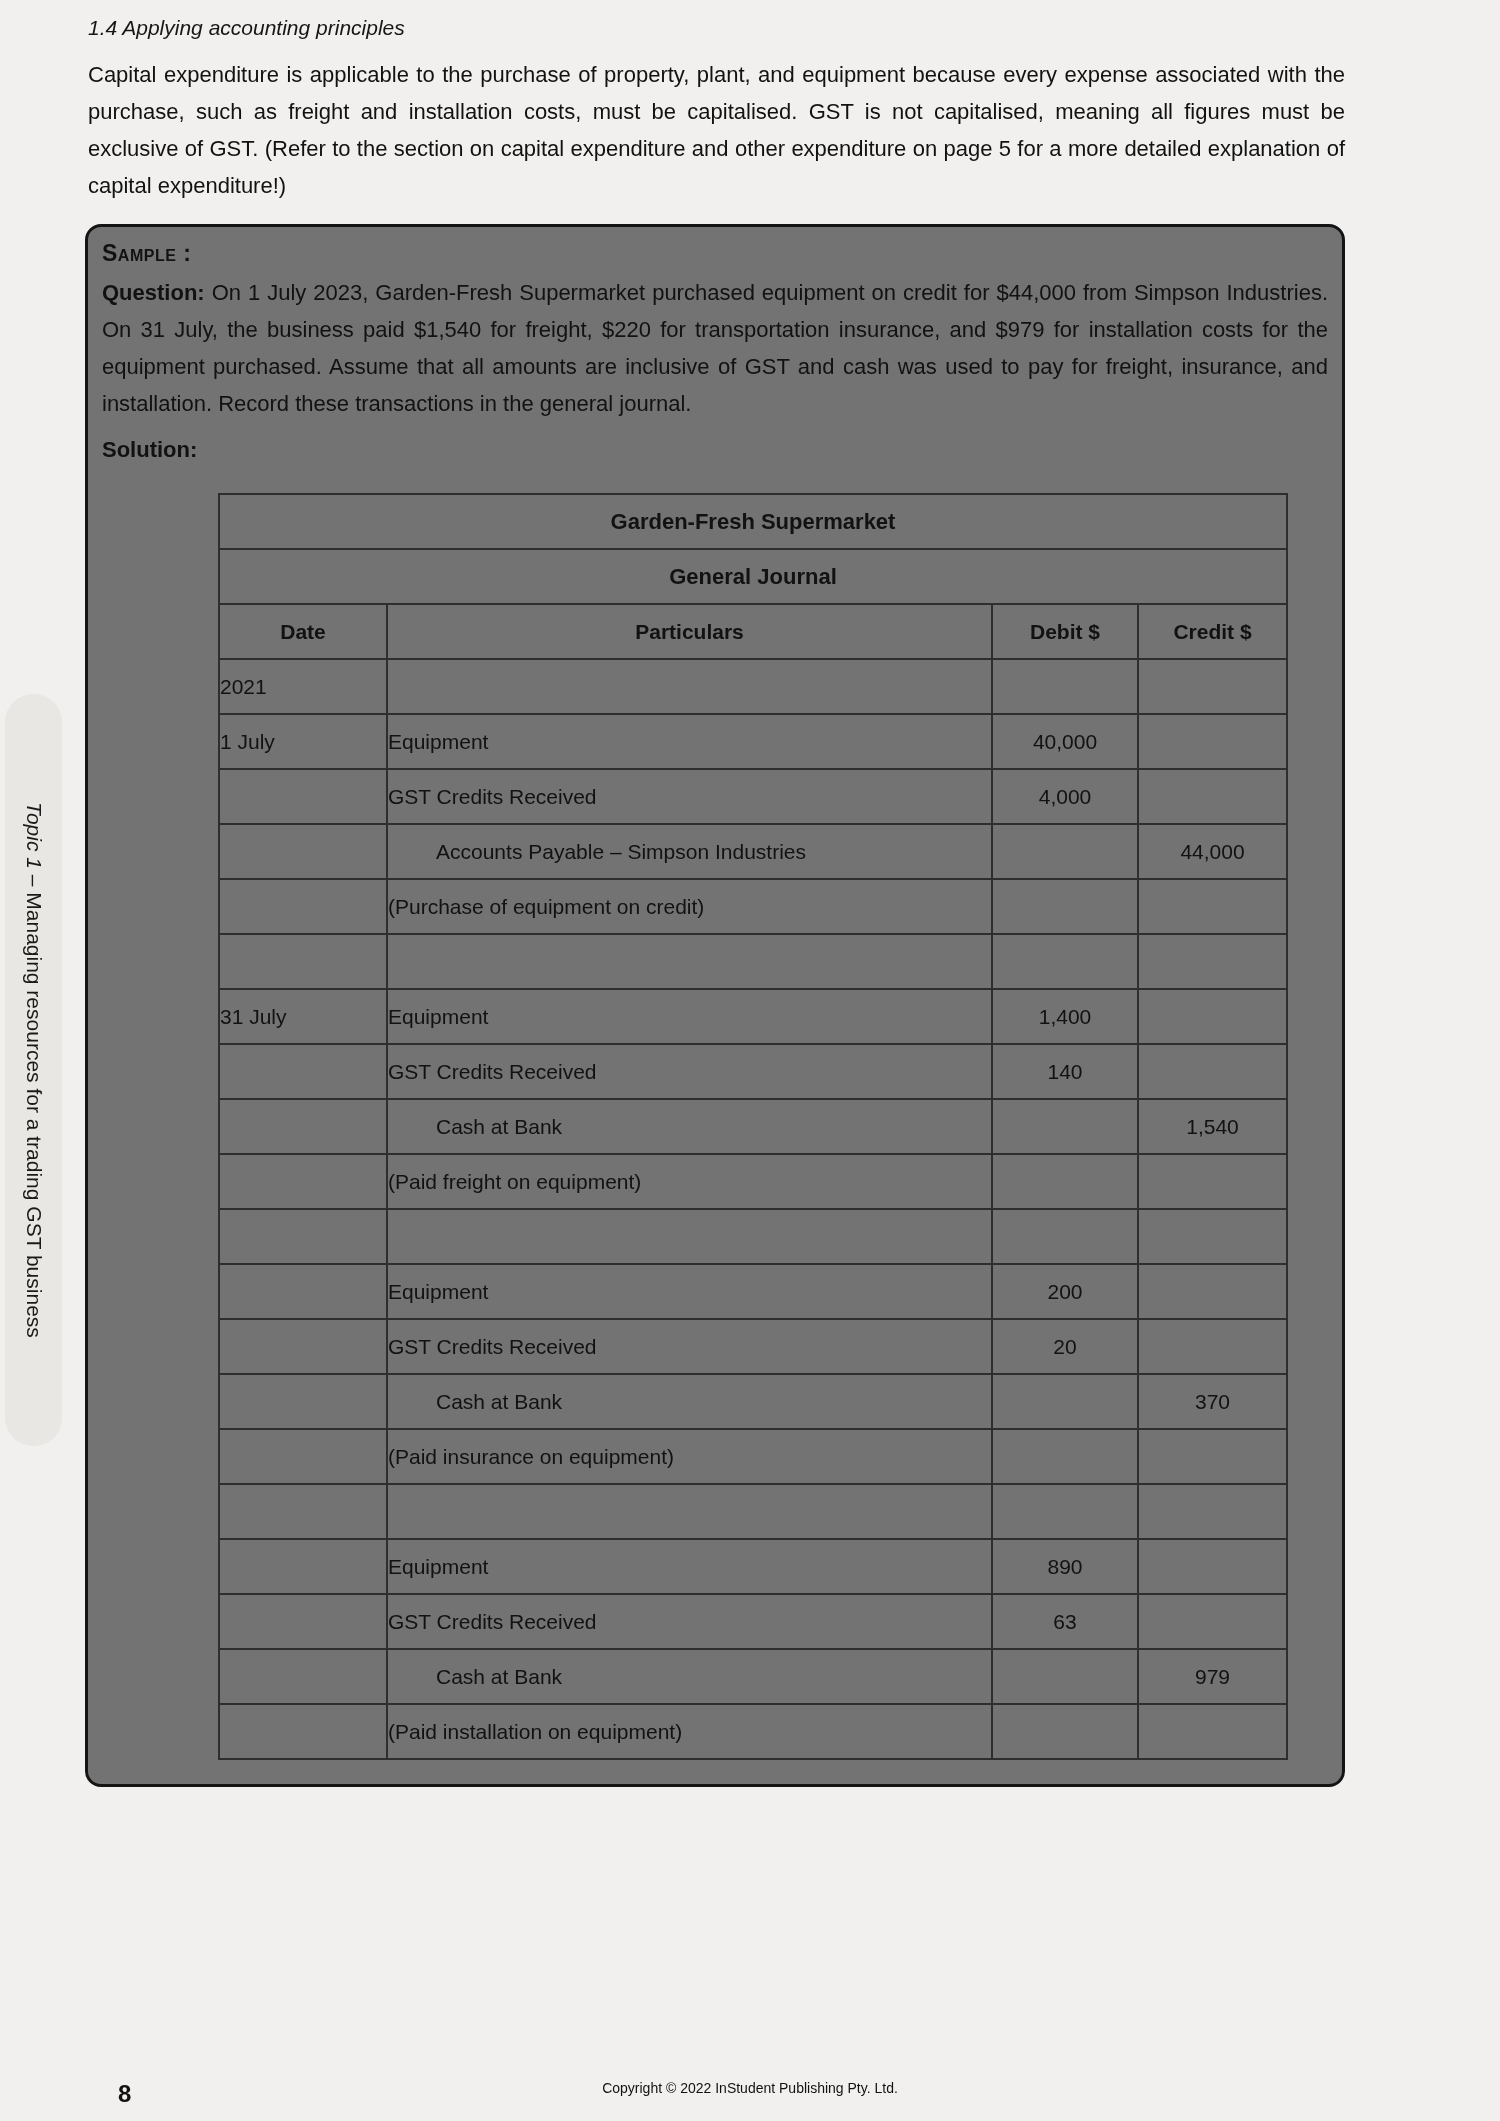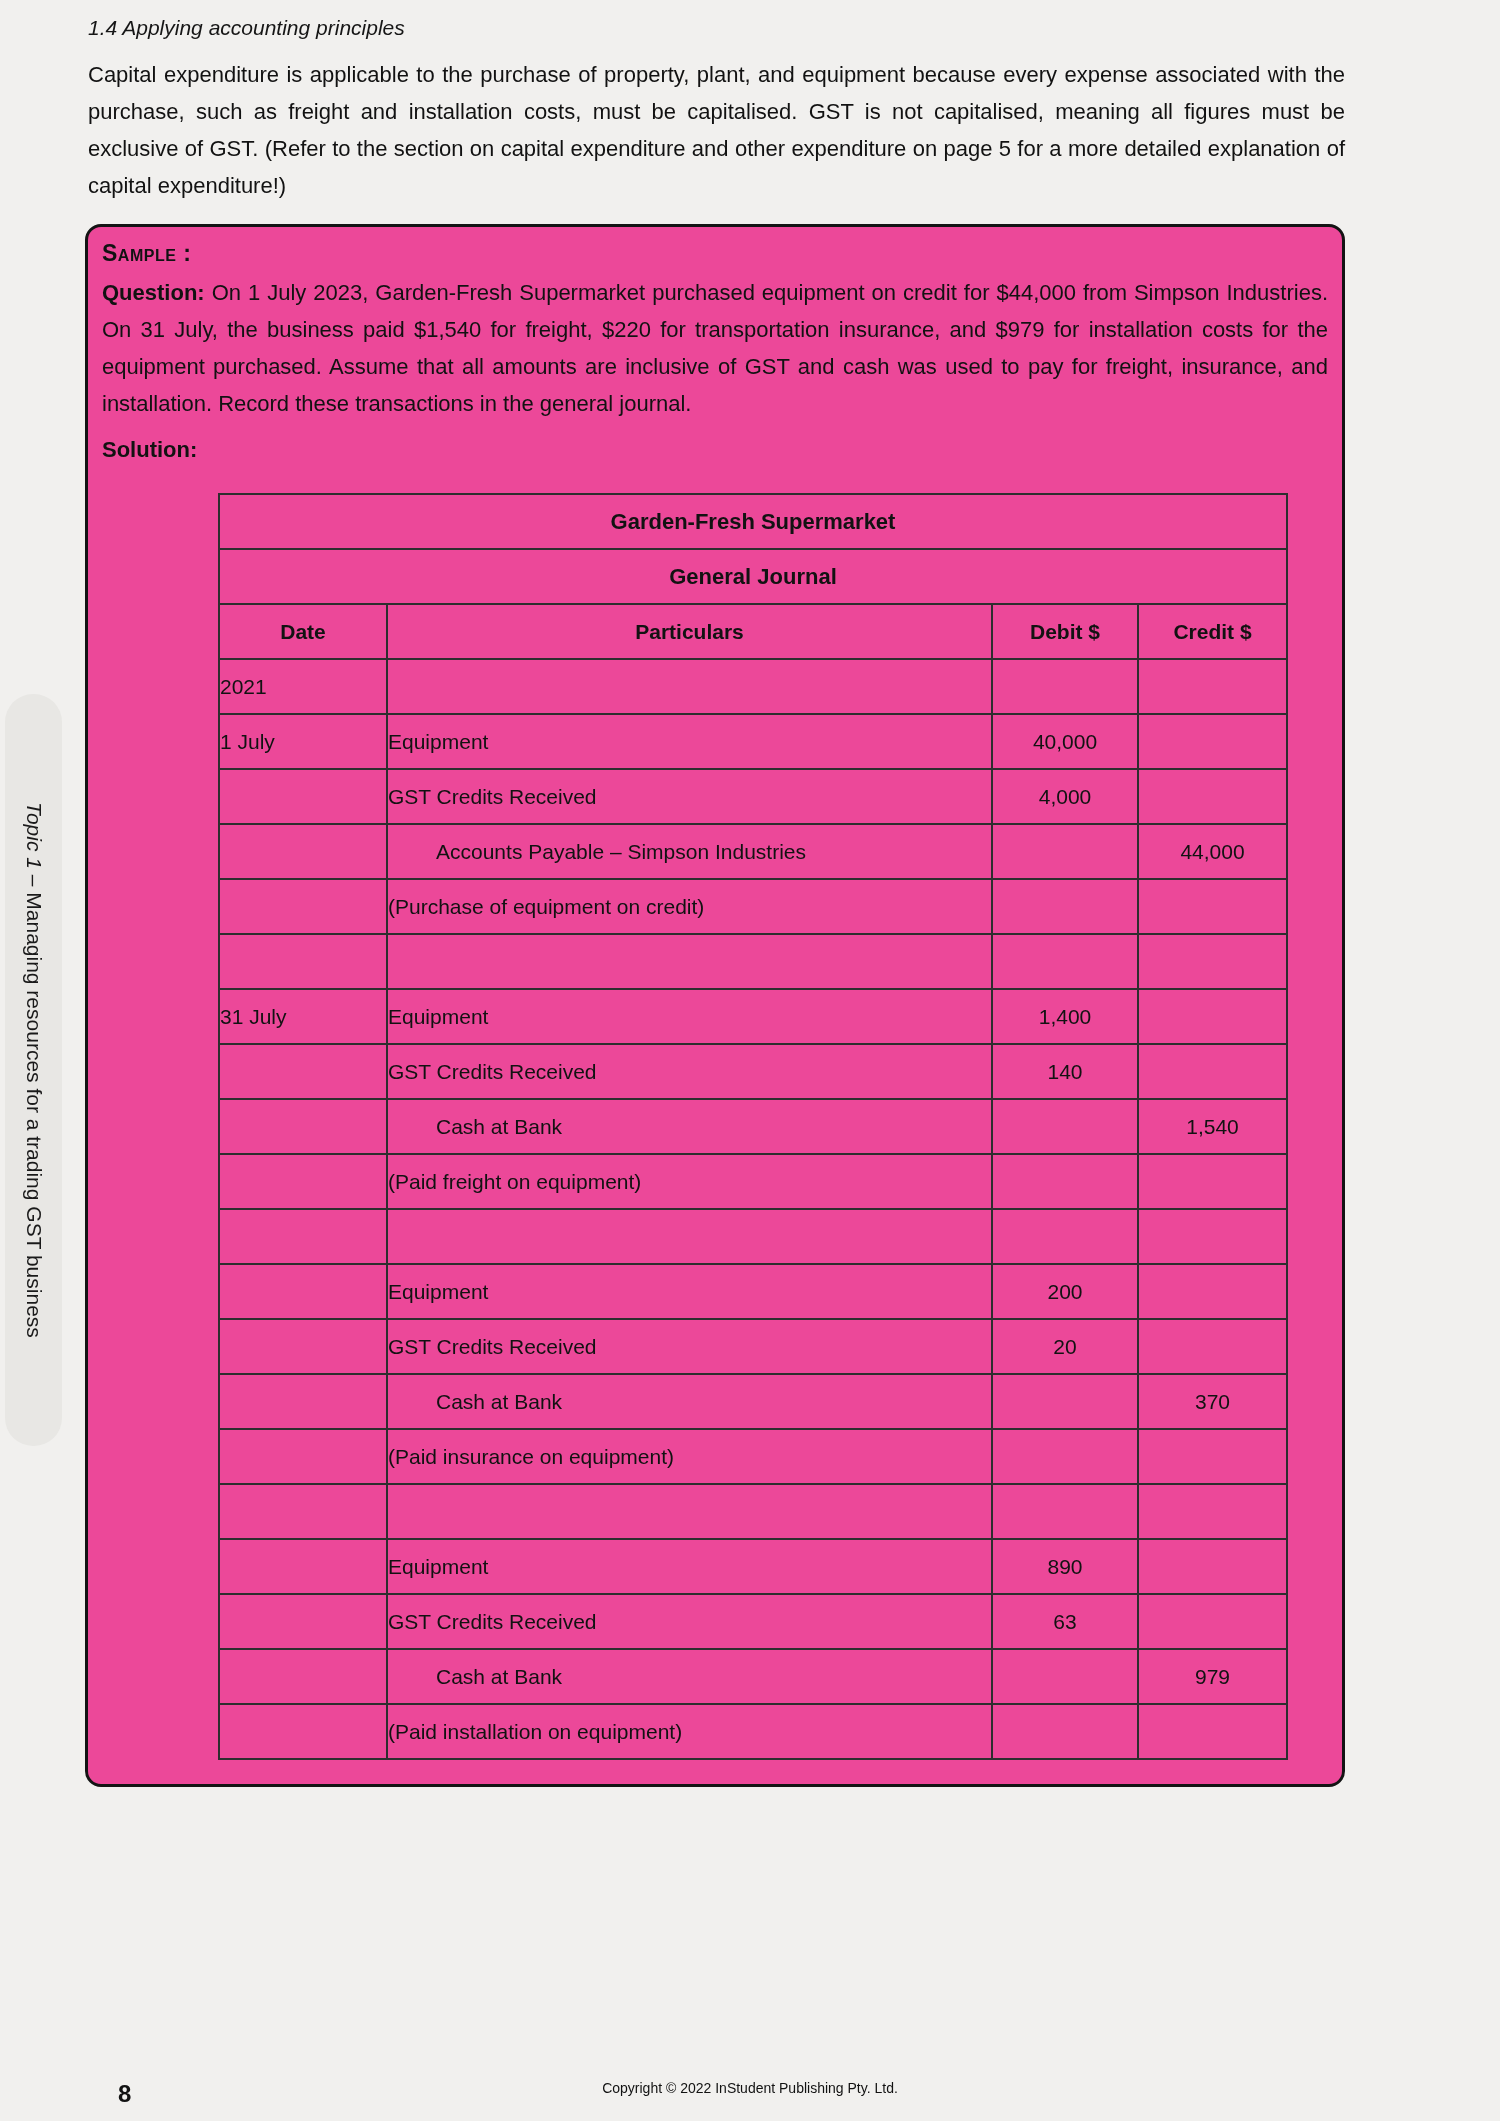--- a/index.html
+++ b/index.html
@@ -55,21 +55,21 @@
     text-align: justify;
   }
 
   .sample-box {
     box-sizing: border-box;
     width: 1260px;
     margin: 20px 0 0 -3px;
     border: 3px solid #141414;
     border-radius: 16px;
     padding: 13px 14px 24px 14px;
-    background: #ec4899;
+    background: #737373;
   }
   .sample-label {
     font-weight: bold;
     font-size: 23px;
     font-variant: small-caps;
     letter-spacing: 0.5px;
   }
   .question {
     margin: 7px 0 0 0;
     font-size: 22px;

